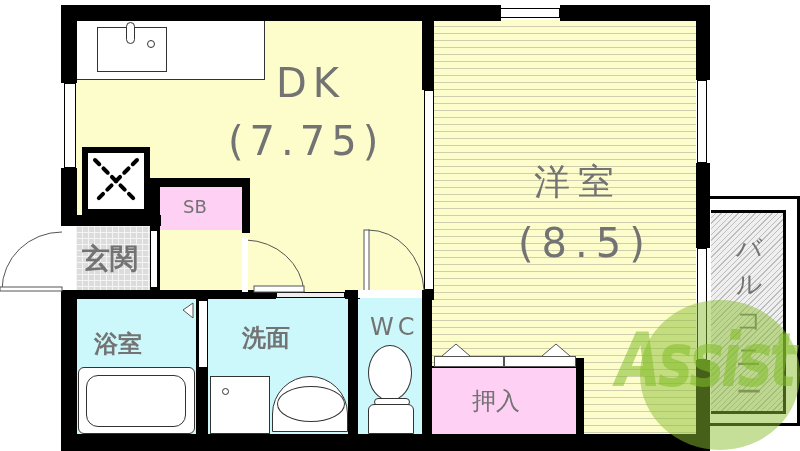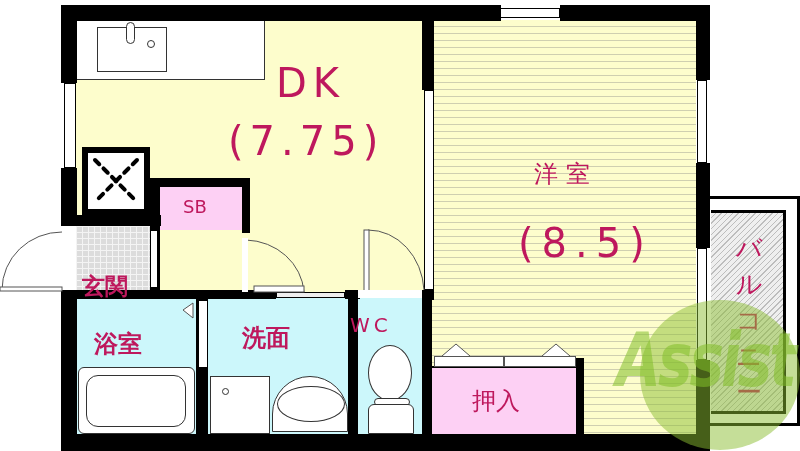--- a/index.html
+++ b/index.html
@@ -5,21 +5,21 @@
   html,body{margin:0;padding:0;background:#fff;}
   body{width:800px;height:451px;position:relative;overflow:hidden;font-family:"DejaVu Sans","Liberation Sans",sans-serif;}
   .abs{position:absolute;box-sizing:border-box;}
   .wall{position:absolute;background:#000;}
   .yellow{background:#fdfdcc;}
   .stripes{background:repeating-linear-gradient(to bottom,#fdfdcc 0px,#fdfdcc 6px,#cfcfb0 6px,#cfcfb0 7px);}
   .cyan{background:#ccf7fb;}
   .pink{background:#fdd0f4;}
   .grid{background-color:#dcdcdc;background-image:linear-gradient(#f4f4f4 1px,transparent 1px),linear-gradient(90deg,#f4f4f4 1px,transparent 1px);background-size:6px 6px;}
   .hatch{background:repeating-linear-gradient(135deg,#efefef 0px,#efefef 3px,#bdbdbd 3px,#bdbdbd 4px);}
-  .lbl{position:absolute;color:#be185d;white-space:nowrap;}
+  .lbl{position:absolute;color:#737373;white-space:nowrap;}
   .win{position:absolute;background:#fff;border:1px solid #000;box-sizing:border-box;}
   .fixture{position:absolute;background:#fff;border:1.5px solid #333;box-sizing:border-box;}
   svg{position:absolute;overflow:visible;}
 </style>
 </head>
 <body>
 
 <div class="abs yellow" style="left:76px;top:20px;width:352px;height:272px;"></div>
 <div class="abs stripes" style="left:432px;top:20px;width:264px;height:415px;"></div>
 <div class="abs cyan" style="left:76px;top:298px;width:120px;height:136px;"></div>
@@ -112,27 +112,27 @@
 
 <div class="abs" style="left:434px;top:356px;width:70px;height:11px;background:#fff;border:1px solid #555;"></div>
 <div class="abs" style="left:504px;top:356px;width:72px;height:11px;background:#fff;border:1px solid #555;"></div>
 <svg style="left:434px;top:342px;" width="142" height="16">
   <polyline points="8,14 22,2 36,14" fill="#fff" stroke="#555"></polyline>
   <polyline points="108,14 122,2 136,14" fill="#fff" stroke="#555"></polyline>
 </svg>
 
 <div class="lbl" style="left:276px;top:60px;font-size:40px;letter-spacing:6px;">DK</div>
 <div class="lbl" style="left:228px;top:118px;font-size:40px;letter-spacing:6px;">(7.75)</div>
-<div class="lbl" style="left:534px;top:158px;font-size:24px;letter-spacing:8px;">洋室</div>
+<div class="lbl" style="left:534px;top:158px;font-size:36px;letter-spacing:8px;">洋室</div>
 <div class="lbl" style="left:518px;top:220px;font-size:40px;letter-spacing:8px;">(8.5)</div>
 <div class="lbl" style="left:183px;top:196px;font-size:18px;">SB</div>
-<div class="lbl" style="left:82px;top:240px;font-size:23px;font-weight:bold;margin-top:31px;">玄関</div>
+<div class="lbl" style="left:82px;top:240px;font-size:28px;font-weight:bold;">玄関</div>
 <div class="lbl" style="left:94px;top:328px;font-size:24px;font-weight:bold;">浴室</div>
 <div class="lbl" style="left:242px;top:322px;font-size:24px;font-weight:bold;">洗面</div>
-<div class="lbl" style="left:350px;top:313px;font-size:20px;letter-spacing:4px;">WC</div>
+<div class="lbl" style="left:370px;top:313px;font-size:24px;letter-spacing:4px;">WC</div>
 <div class="lbl" style="left:472px;top:385px;font-size:24px;font-weight:normal;">押入</div>
 <div class="lbl" style="left:734px;top:230px;font-size:26px;line-height:36px;width:30px;text-align:center;white-space:normal;">
   <div>バ</div>
   <div>ル</div>
   <div>コ</div>
   <div>ニ</div>
   <div>ー</div>
 </div>
 
 <div class="abs" style="left:640px;top:300px;width:160px;height:150px;border-radius:50%;background:rgba(140,190,50,0.5);"></div>

